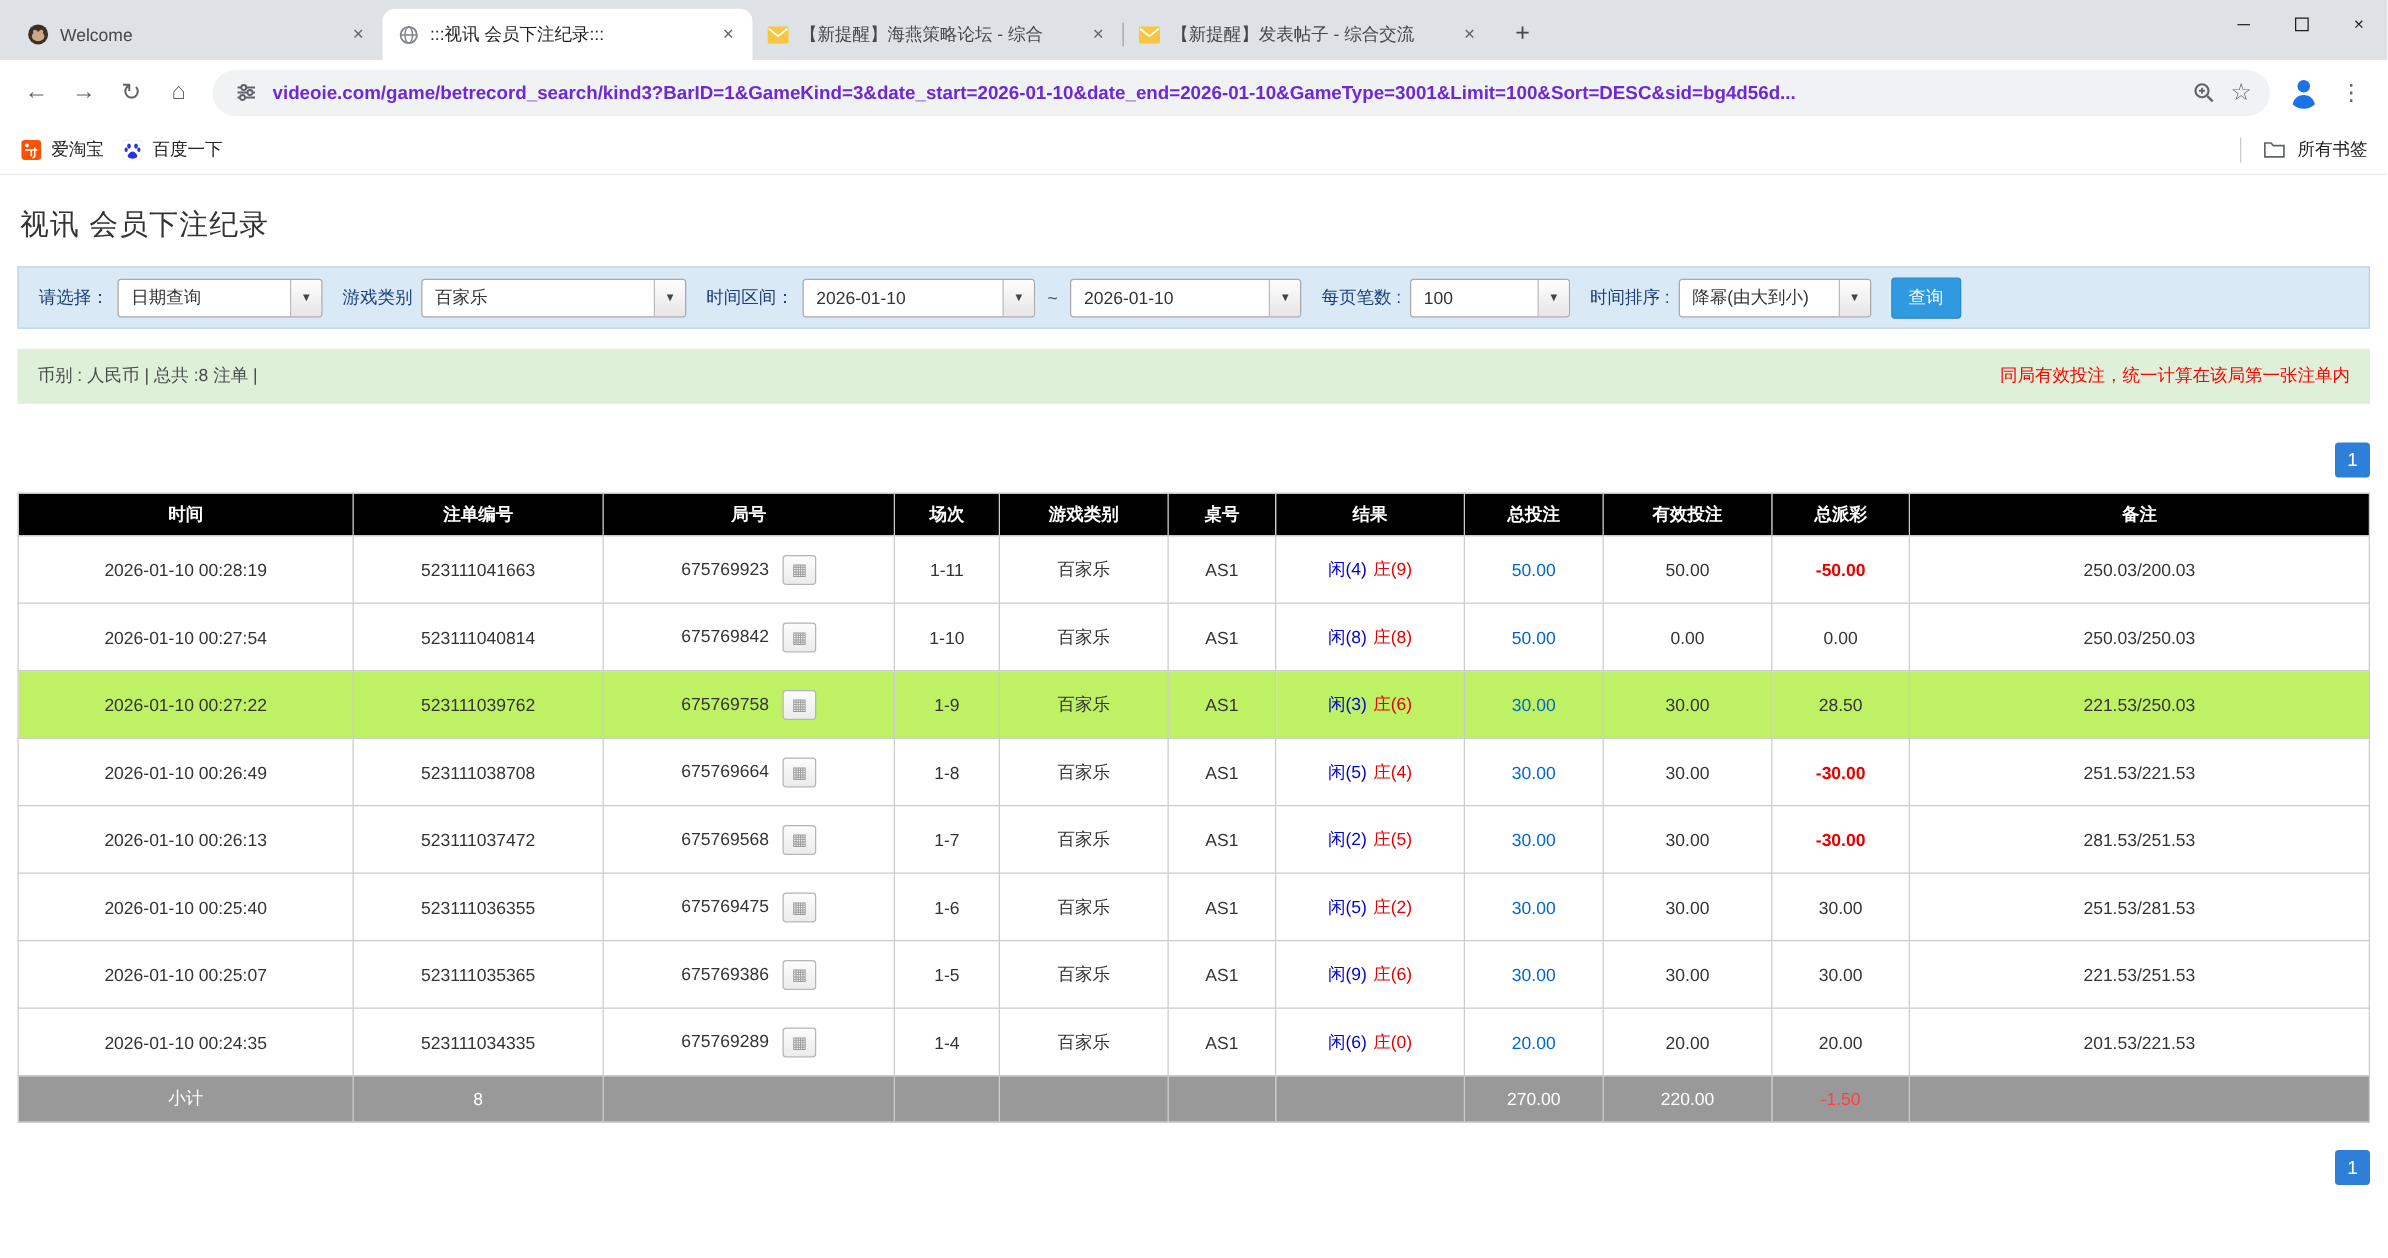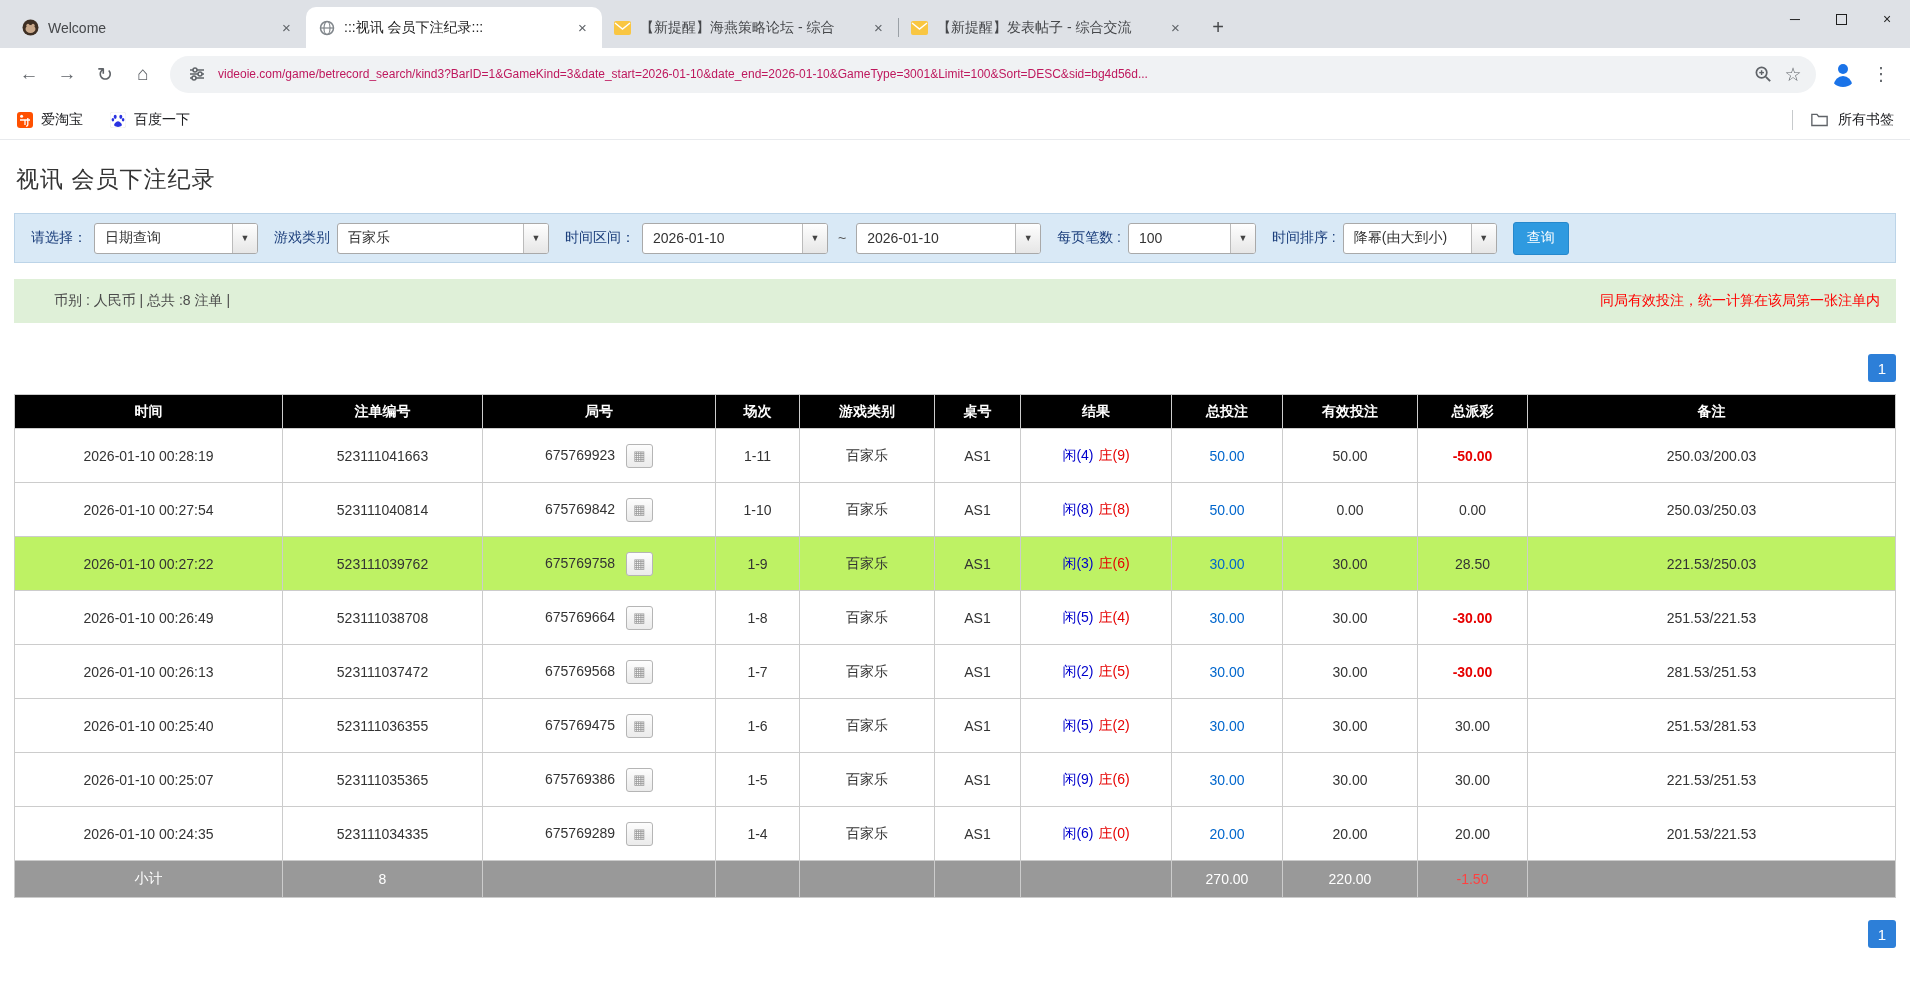--- a/index.html
+++ b/index.html
@@ -21,27 +21,27 @@
             font-size:20px; color:#45474a; border-radius:50%; cursor:pointer; flex:none; }
   .win-controls { position:absolute; right:0; top:0; display:flex; }
   .win-btn { width:46px; height:38px; display:flex; align-items:center; justify-content:center; font-size:14px; color:#1f1f1f; cursor:pointer; }
   .max-box { width:11px; height:11px; border:1px solid #1f1f1f; display:inline-block; }
   .navbar { height:52px; background:#fff; display:flex; align-items:center; padding:0 10px; }
   .nav-btn { width:38px; height:38px; border-radius:50%; display:flex; align-items:center; justify-content:center;
              font-size:19px; color:#5f6368; flex:none; cursor:pointer; }
   .urlbar { flex:1; height:37px; background:#f0f2f4; border-radius:19px; display:flex; align-items:center;
             padding:0 8px 0 12px; margin:0 8px; min-width:0; }
   .url-icon { width:30px; height:30px; display:flex; align-items:center; justify-content:center; flex:none; cursor:pointer; }
-  .url-text { flex:1; font-size:12px; color:#be185d; white-space:nowrap; overflow:hidden; min-width:0; margin-left:6px; }
+  .url-text { flex:1; font-size:15px; color:#6d28d9; white-space:nowrap; overflow:hidden; min-width:0; margin-left:6px;font-weight:bold; }
   .star-glyph { font-size:19px; color:#5f6368; }
   .profile-icon { width:26px; height:26px; position:relative; overflow:hidden; border-radius:50%; }
   .profile-icon::before { content:""; position:absolute; left:8px; top:3px; width:10px; height:10px; border-radius:50%; background:#1a73e8; }
   .profile-icon::after { content:""; position:absolute; left:4px; top:15px; width:18px; height:12px; border-radius:9px 9px 0 0; background:#1a73e8; }
   .menu-glyph { font-size:18px; color:#5f6368; }
-  .bookmarksbar { height:40px; background:#fff; display:flex; align-items:center; padding:0 16px; gap:26px;
+  .bookmarksbar { height:40px; background:#fff; display:flex; align-items:center; padding:0 16px; gap:14px;
                   font-size:14px; color:#202124; border-bottom:1px solid #e8eaed; }
   .bm { display:flex; align-items:center; gap:8px; cursor:pointer; }
   .bm-right { margin-left:auto; display:flex; align-items:center; gap:10px; }
   .bm-sep { width:1px; height:20px; background:#c7cacc; margin-right:8px; }
   
   .page { padding:0 14px; background:#fff; }
   .page-title { margin:24px 0 0 2px; font-size:23px; font-weight:400; color:#333; letter-spacing:1px; }
   .filterbar { margin-top:18px; background:#d9e9f6; border:1px solid #bcd4e8; height:50px;
                display:flex; align-items:center; padding:0 16px; font-size:14px; }
   .flabel { color:#1c3f7c; font-weight:normal; margin-right:7px; white-space:nowrap; }
@@ -49,21 +49,21 @@
            border-radius:3px; overflow:hidden; margin-right:16px; flex:none; cursor:pointer; }
   .combo-val { padding:0 10px; color:#333; flex:1; white-space:nowrap; }
   .combo-btn { width:25px; align-self:stretch; border-left:1px solid #bbb;
                background:linear-gradient(#fefefe,#e6e6e6); display:flex; align-items:center; justify-content:center;
                color:#444; font-size:9px; }
   .tilde { color:#555; margin:0 10px 0 -6px; }
   .search-btn { height:33px; padding:0 13px; background:#2f9ae0; border:1px solid #2688cc; border-radius:3px;
                 color:#fff; font-size:14px; display:flex; align-items:center; cursor:pointer; }
   .summary { margin-top:16px; background:#dff0d8; height:44px; display:flex; align-items:center;
              padding:0 16px; font-size:14px; }
-  .summary-left { color:#4a4a4a;margin-left:24px; }
+  .summary-left { color:#4a4a4a; }
   .summary-right { margin-left:auto; color:#ff0000; }
   .pager { display:flex; justify-content:flex-end; margin-top:31px; }
   .pager.bottom { margin-top:22px; }
   .pg-btn { min-width:28px; height:28px; background:#2d7fd8; color:#fff; border-radius:3px;
             display:flex; align-items:center; justify-content:center; font-size:15px; cursor:pointer; }
   
   table.bets { width:100%; border-collapse:collapse; margin-top:12px; font-size:14px; color:#333; table-layout:fixed; }
   table.bets th { background:#000; color:#fff; font-weight:bold; height:34px; border:1px solid #ccc; }
   table.bets td { border:1px solid #ccc; height:54px; text-align:center; vertical-align:middle; background:#fff; }
   tr.highlight td { background:#bef264; }

